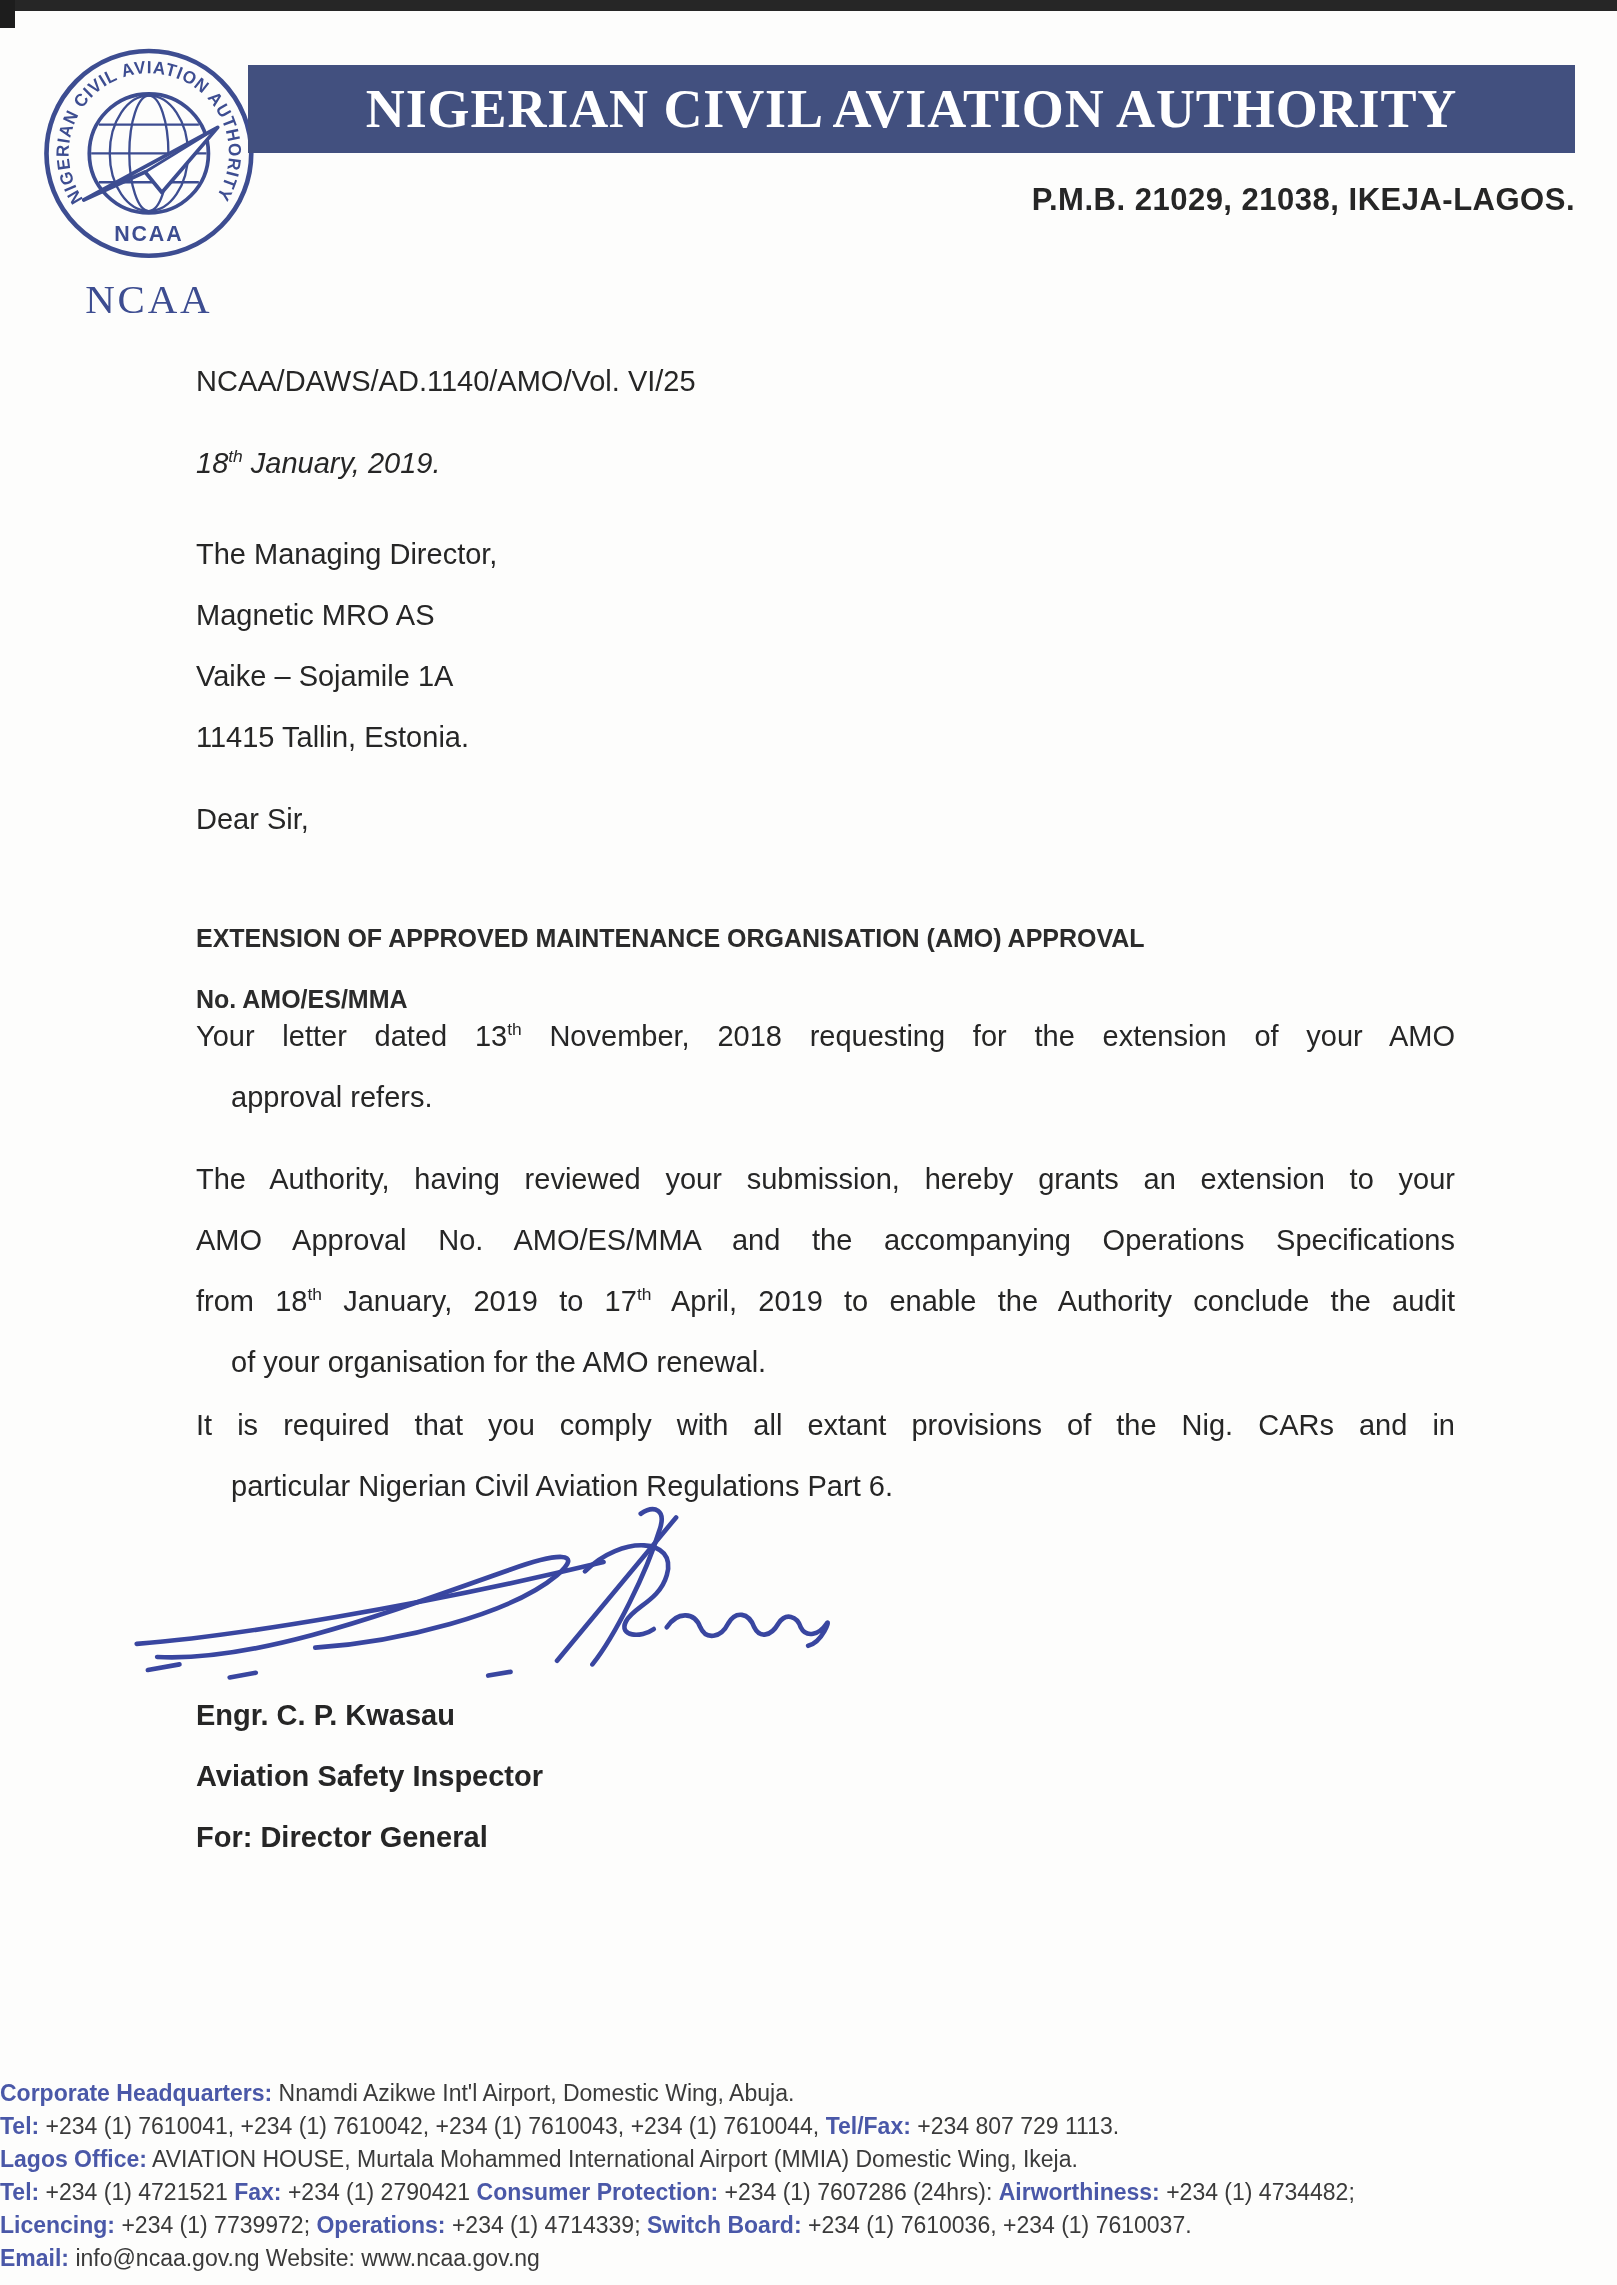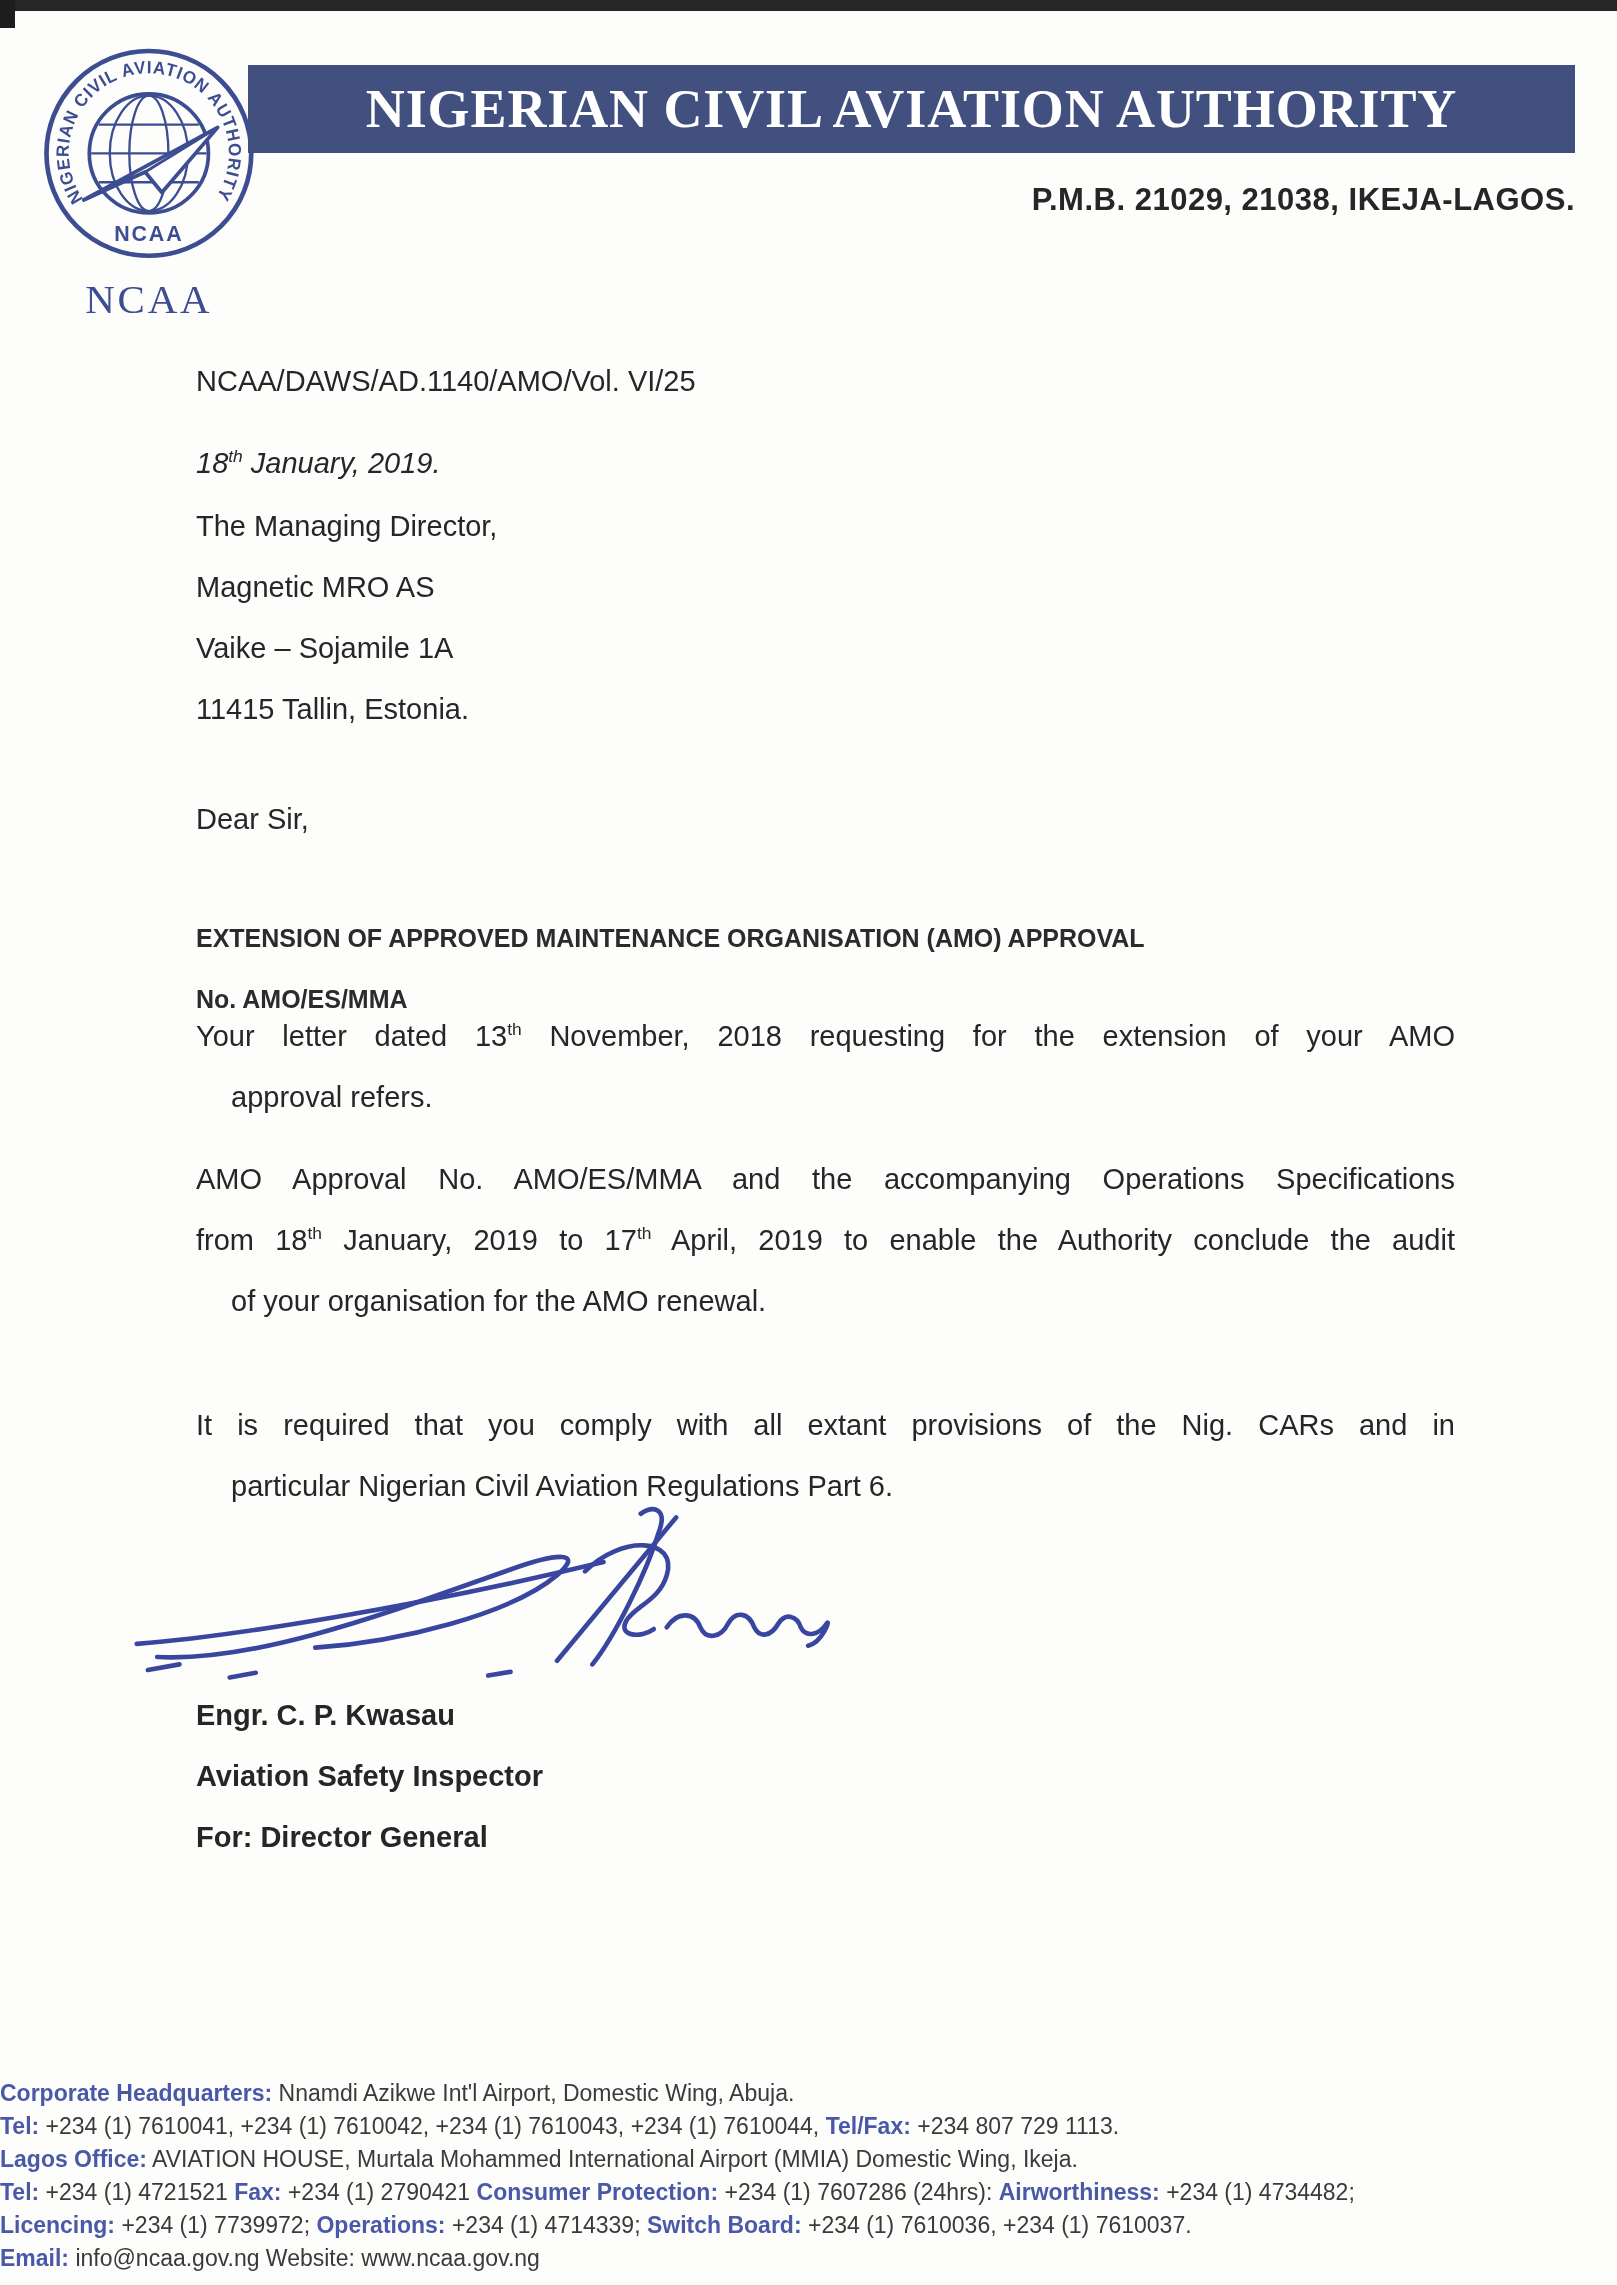--- a/index.html
+++ b/index.html
@@ -21,21 +21,21 @@
   .pmb{
     position:absolute;top:166px;right:42px;font-weight:bold;font-size:31px;color:#262626;letter-spacing:0.5px;margin-top:16px;
   }
 
   
   .abs{position:absolute;left:196px;}
   .body-text{font-size:29px;line-height:61px;color:#262626;}
   .ref{top:351px;}
   .date{top:433px;font-style:italic;}
   sup{font-size:60%;vertical-align:super;line-height:0;}
-  .recipient{top:496px;}
+  .recipient{top:524px;}
   .salutation{top:789px;}
   .subject{top:908px;font-weight:bold;font-size:25px;line-height:61px;width:1259px;}
   .para{width:1259px;}
   .p1{top:1006px;}
   .p2{top:1149px;}
   .p3{top:1395px;}
   .para .line{text-align:justify;text-align-last:justify;}
   .para .line.last{text-align-last:left;margin-left:35px;}
   .signature-svg{position:absolute;left:119px;top:1497px;}
   .signatory{top:1685px;font-weight:bold;}
@@ -99,20 +99,21 @@
   <div class="abs subject">
       <div class="line"><span>EXTENSION OF APPROVED MAINTENANCE ORGANISATION (AMO) APPROVAL</span></div>
       <div class="line"><span>No. AMO/ES/MMA</span></div>
     </div>
 
   <div class="abs body-text para p1">
       <div class="line"><span>Your letter dated 13</span><sup>th</sup><span> November, 2018 requesting for the extension of your AMO</span></div>
       <div class="line last"><span>approval refers.</span></div>
     </div>
   <div class="abs body-text para p2">
+      <div class="line"><span>The Authority, having reviewed your submission, hereby grants an extension to your</span></div>
       <div class="line"><span>AMO Approval No. AMO/ES/MMA and the accompanying Operations Specifications</span></div>
       <div class="line"><span>from 18</span><sup>th</sup><span> January, 2019 to 17</span><sup>th</sup><span> April, 2019 to enable the Authority conclude the audit</span></div>
       <div class="line last"><span>of your organisation for the AMO renewal.</span></div>
     </div>
   <div class="abs body-text para p3">
       <div class="line"><span>It is required that you comply with all extant provisions of the Nig. CARs and in</span></div>
       <div class="line last"><span>particular Nigerian Civil Aviation Regulations Part 6.</span></div>
     </div>
 
   <svg class="signature-svg" width="718" height="186" viewBox="0 0 770 200">

